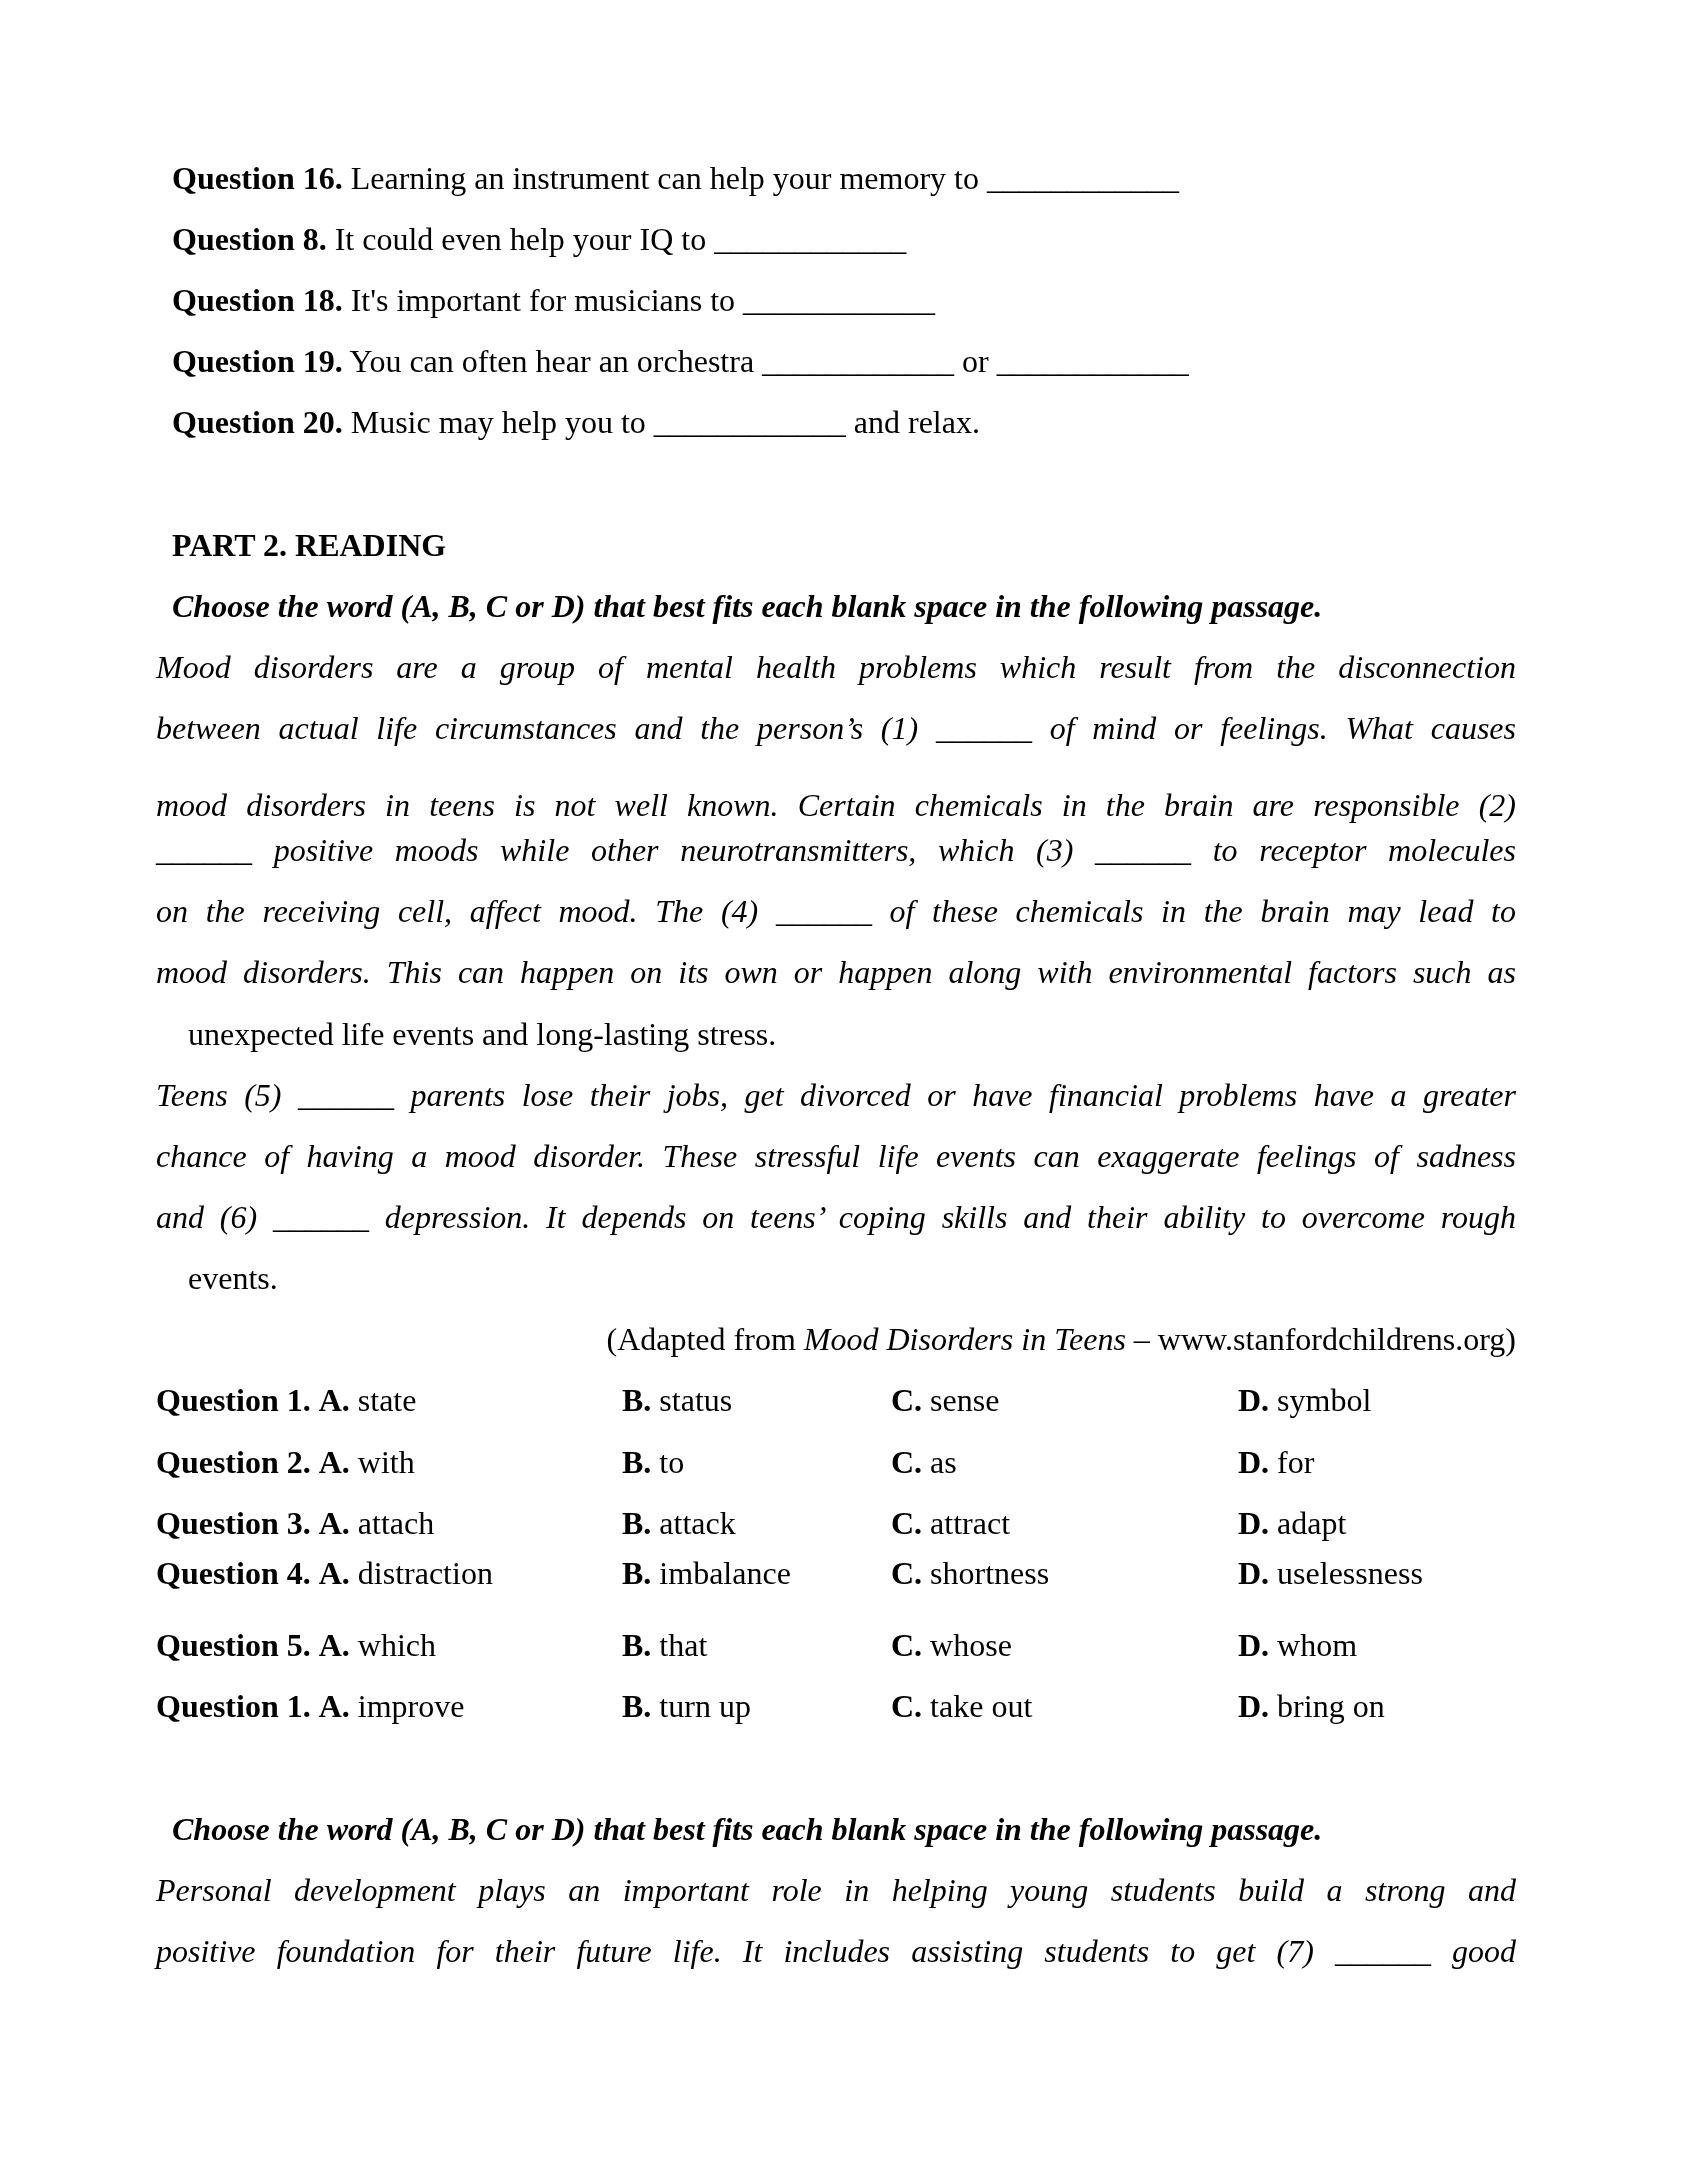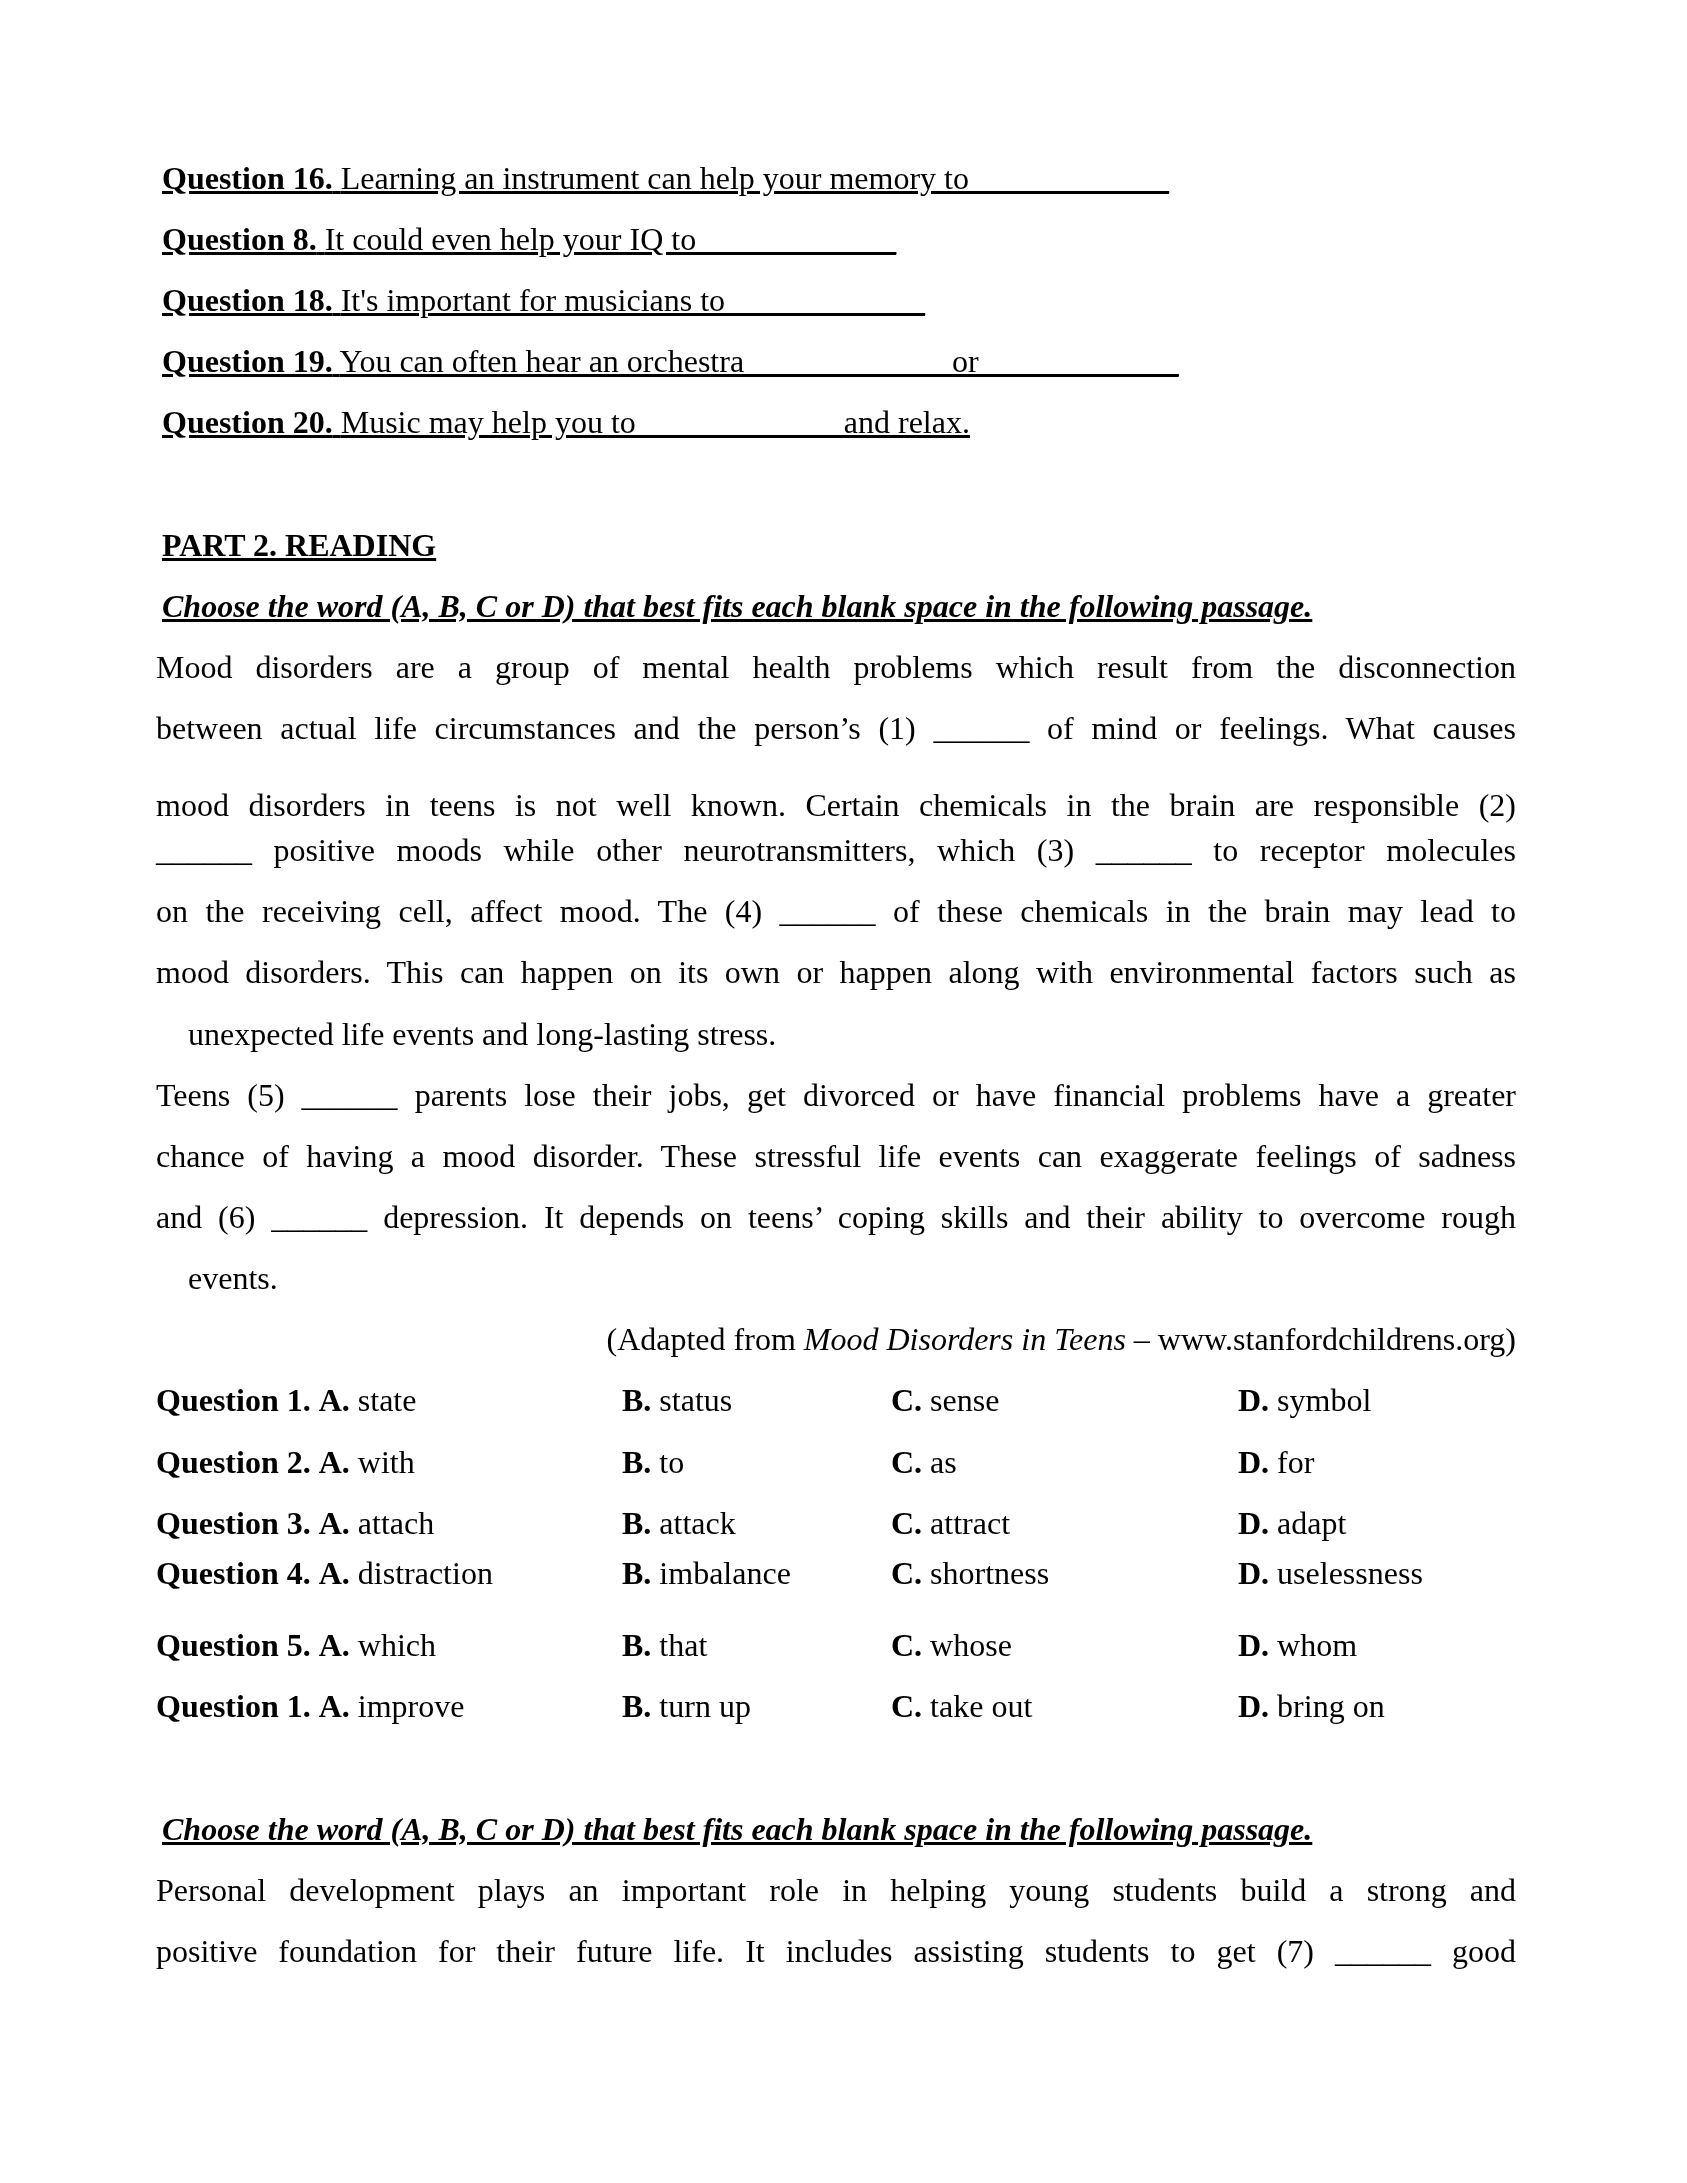--- a/index.html
+++ b/index.html
@@ -3,22 +3,22 @@
   <meta charset="utf-8">
   <style>
     html, body { margin: 0; padding: 0; background: #ffffff; }
     body {
       width: 1687px; height: 2183px; position: relative; overflow: hidden;
       font-family: "Liberation Serif", "DejaVu Serif", serif;
       color: #000000;
       font-size: 32px;
     }
     .page { position: absolute; left: 156px; top: 0; width: 1360px; }
-    .line { position: absolute; left: 6px; white-space: nowrap; line-height: 38px; text-decoration: underline; }
-    .just { position: absolute; left: 0; width: 1360px; text-align: justify; text-align-last: justify; white-space: nowrap; line-height: 38px; }
+    .line { position: absolute; left: 16px; white-space: nowrap; line-height: 38px; }
+    .just { position: absolute; left: 0; width: 1360px; text-align: justify; text-align-last: justify; white-space: nowrap; line-height: 38px; font-style: italic; }
     .just-last { position: absolute; left: 16px; white-space: nowrap; line-height: 38px; margin-left: 16px; }
     b { font-weight: bold; }
     .bi { font-weight: bold; font-style: italic; }
     .right { position: absolute; right: 0; white-space: nowrap; line-height: 38px; }
     .opt-row { position: absolute; left: 0; width: 1360px; height: 38px; line-height: 38px; white-space: nowrap; }
     .opt-row span.col { position: absolute; top: 0; }
     .c0 { left: 0; }
     .c1 { left: 466px; }
     .c2 { left: 735px; }
     .c3 { left: 1082px; text-align: center; }

